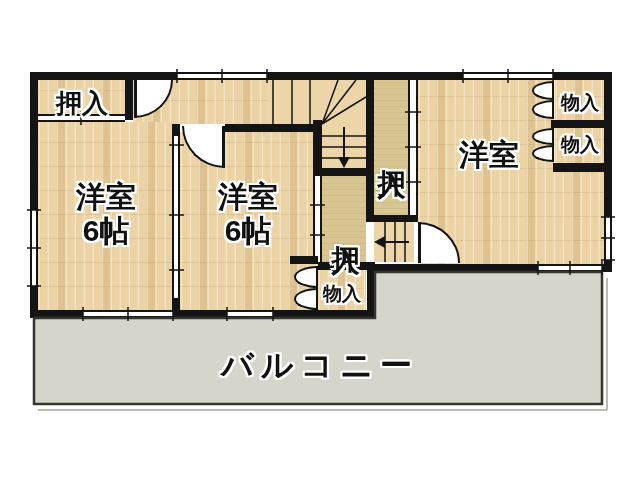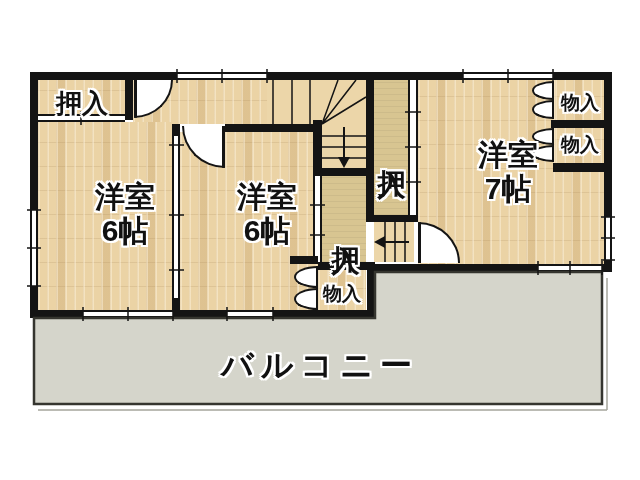--- a/index.html
+++ b/index.html
@@ -25,21 +25,21 @@
   .d-br{border-bottom-right-radius:100%;border-right:2px solid #141414;border-bottom:2px solid #141414;border-left:3px solid #141414;}
   .d-bl{border-bottom-left-radius:100%;border-left:2px solid #141414;border-bottom:2px solid #141414;border-right:3px solid #141414;}
   .d-tr{border-top-right-radius:100%;border-top:2px solid #141414;border-right:2px solid #141414;border-left:3px solid #141414;}
   
   .petal{background:#fff;border:2px solid #141414;box-sizing:border-box;
          border-radius:100% 0 0 100% / 50% 0 0 50%;}
   
   .lbl{color:#111;font-weight:700;text-align:center;
        text-shadow:-2px -2px 0 #fff,0 -2px 0 #fff,2px -2px 0 #fff,-2px 0 0 #fff,
                     2px 0 0 #fff,-2px 2px 0 #fff,0 2px 0 #fff,2px 2px 0 #fff;}
-  .room-lbl{font-size:30px;line-height:34px;padding-left:19px;}
+  .room-lbl{font-size:30px;line-height:34px;}
   .v{writing-mode:vertical-rl;text-orientation:upright;display:flex;align-items:center;justify-content:center;}
   svg.ov{position:absolute;left:0;top:0;pointer-events:none;}
 </style>
 </head>
 <body>
 
 <div class="plan">
 
   <div class="abs wood" style="left:38px;top:80px;width:87px;height:34px"></div>
   <div class="abs wood" style="left:133px;top:80px;width:134px;height:44px"></div>
@@ -136,21 +136,20 @@
   <div class="abs lbl room-lbl" style="left:36px;top:180px;width:140px">
     <div>洋室</div>
     <div>6帖</div>
   </div>
   <div class="abs lbl room-lbl" style="left:178px;top:180px;width:140px">
     <div>洋室</div>
     <div>6帖</div>
   </div>
   <div class="abs lbl room-lbl" style="left:420px;top:138px;width:138px">
     <div>洋室</div>
-    <div>7帖</div>
   </div>
   <div class="abs lbl" style="left:36px;top:86px;width:92px;font-size:26px">押入</div>
   <div class="abs lbl v" style="left:373px;top:104px;width:36px;height:88px;font-size:28px">押入</div>
   <div class="abs lbl v" style="left:327px;top:180px;width:36px;height:88px;font-size:28px">押入</div>
   <div class="abs lbl" style="left:316px;top:281px;width:52px;font-size:19px">物入</div>
   <div class="abs lbl" style="left:555px;top:90px;width:50px;font-size:19px">物入</div>
   <div class="abs lbl" style="left:555px;top:132px;width:50px;font-size:19px">物入</div>
   <div class="abs lbl" style="left:190px;top:344px;width:260px;font-size:32px;letter-spacing:7px">バルコニー</div>
 
 </div>

